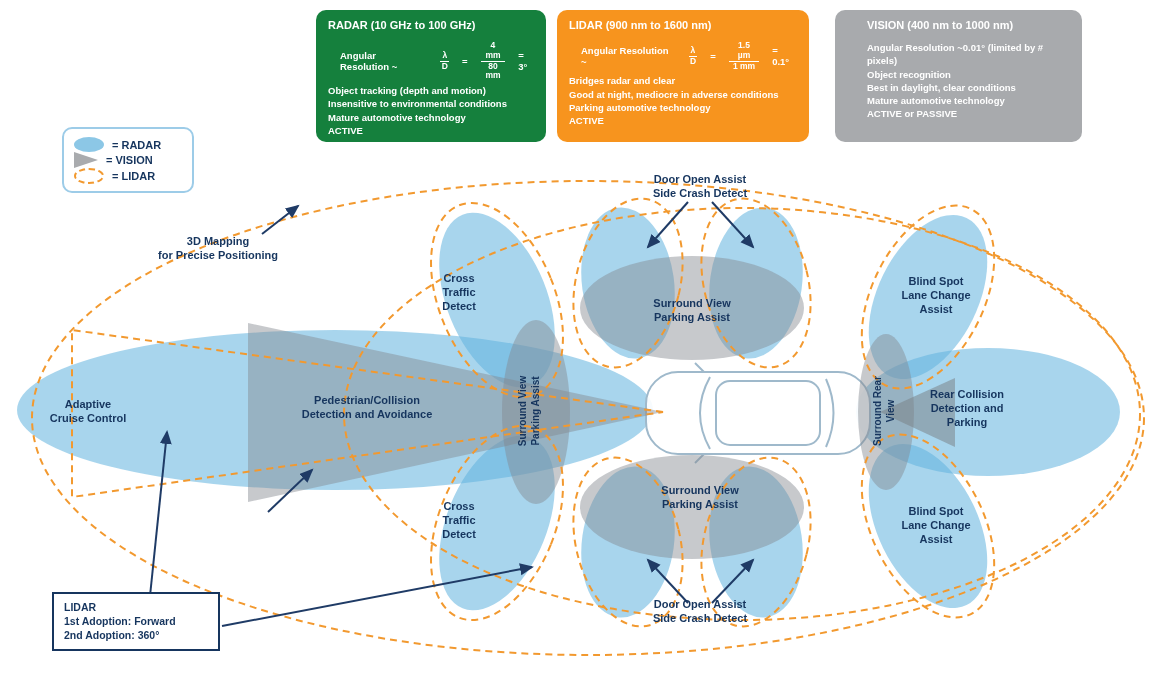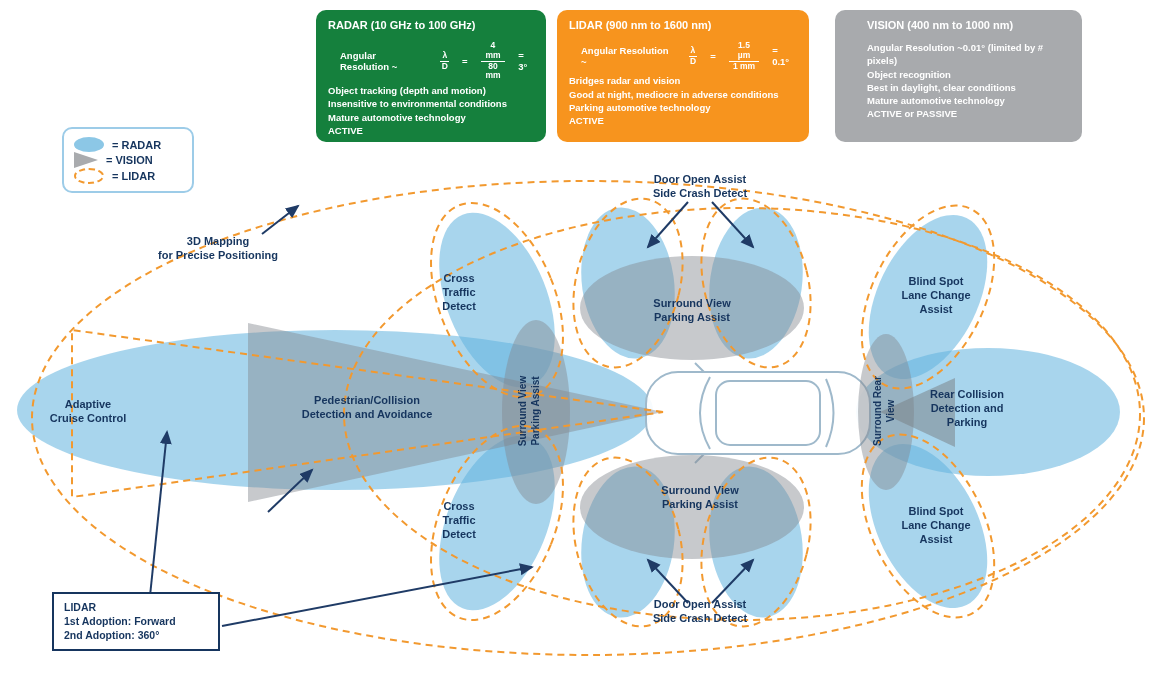--- a/index.html
+++ b/index.html
@@ -134,21 +134,21 @@
         <span class="num">λ</span>
         <span class="den">D</span>
       </span>
       <span>=</span>
       <span class="frac">
         <span class="num">1.5 µm</span>
         <span class="den">1 mm</span>
       </span>
       <span>= 0.1°</span>
     </div>
-    <div class="box-line">Bridges radar and vision</div>
+    <div class="box-line">Bridges radar and clear</div>
     <div class="box-line">Good at night, mediocre in adverse conditions</div>
     <div class="box-line">Parking automotive technology</div>
     <div class="box-line">ACTIVE</div>
   </div>
 
   <div class="info-box vision">
     <div class="box-title">VISION (400 nm to 1000 nm)</div>
     <div class="box-line">Angular Resolution ~0.01° (limited by # pixels)</div>
     <div class="box-line">Object recognition</div>
     <div class="box-line">Best in daylight, clear conditions</div>

